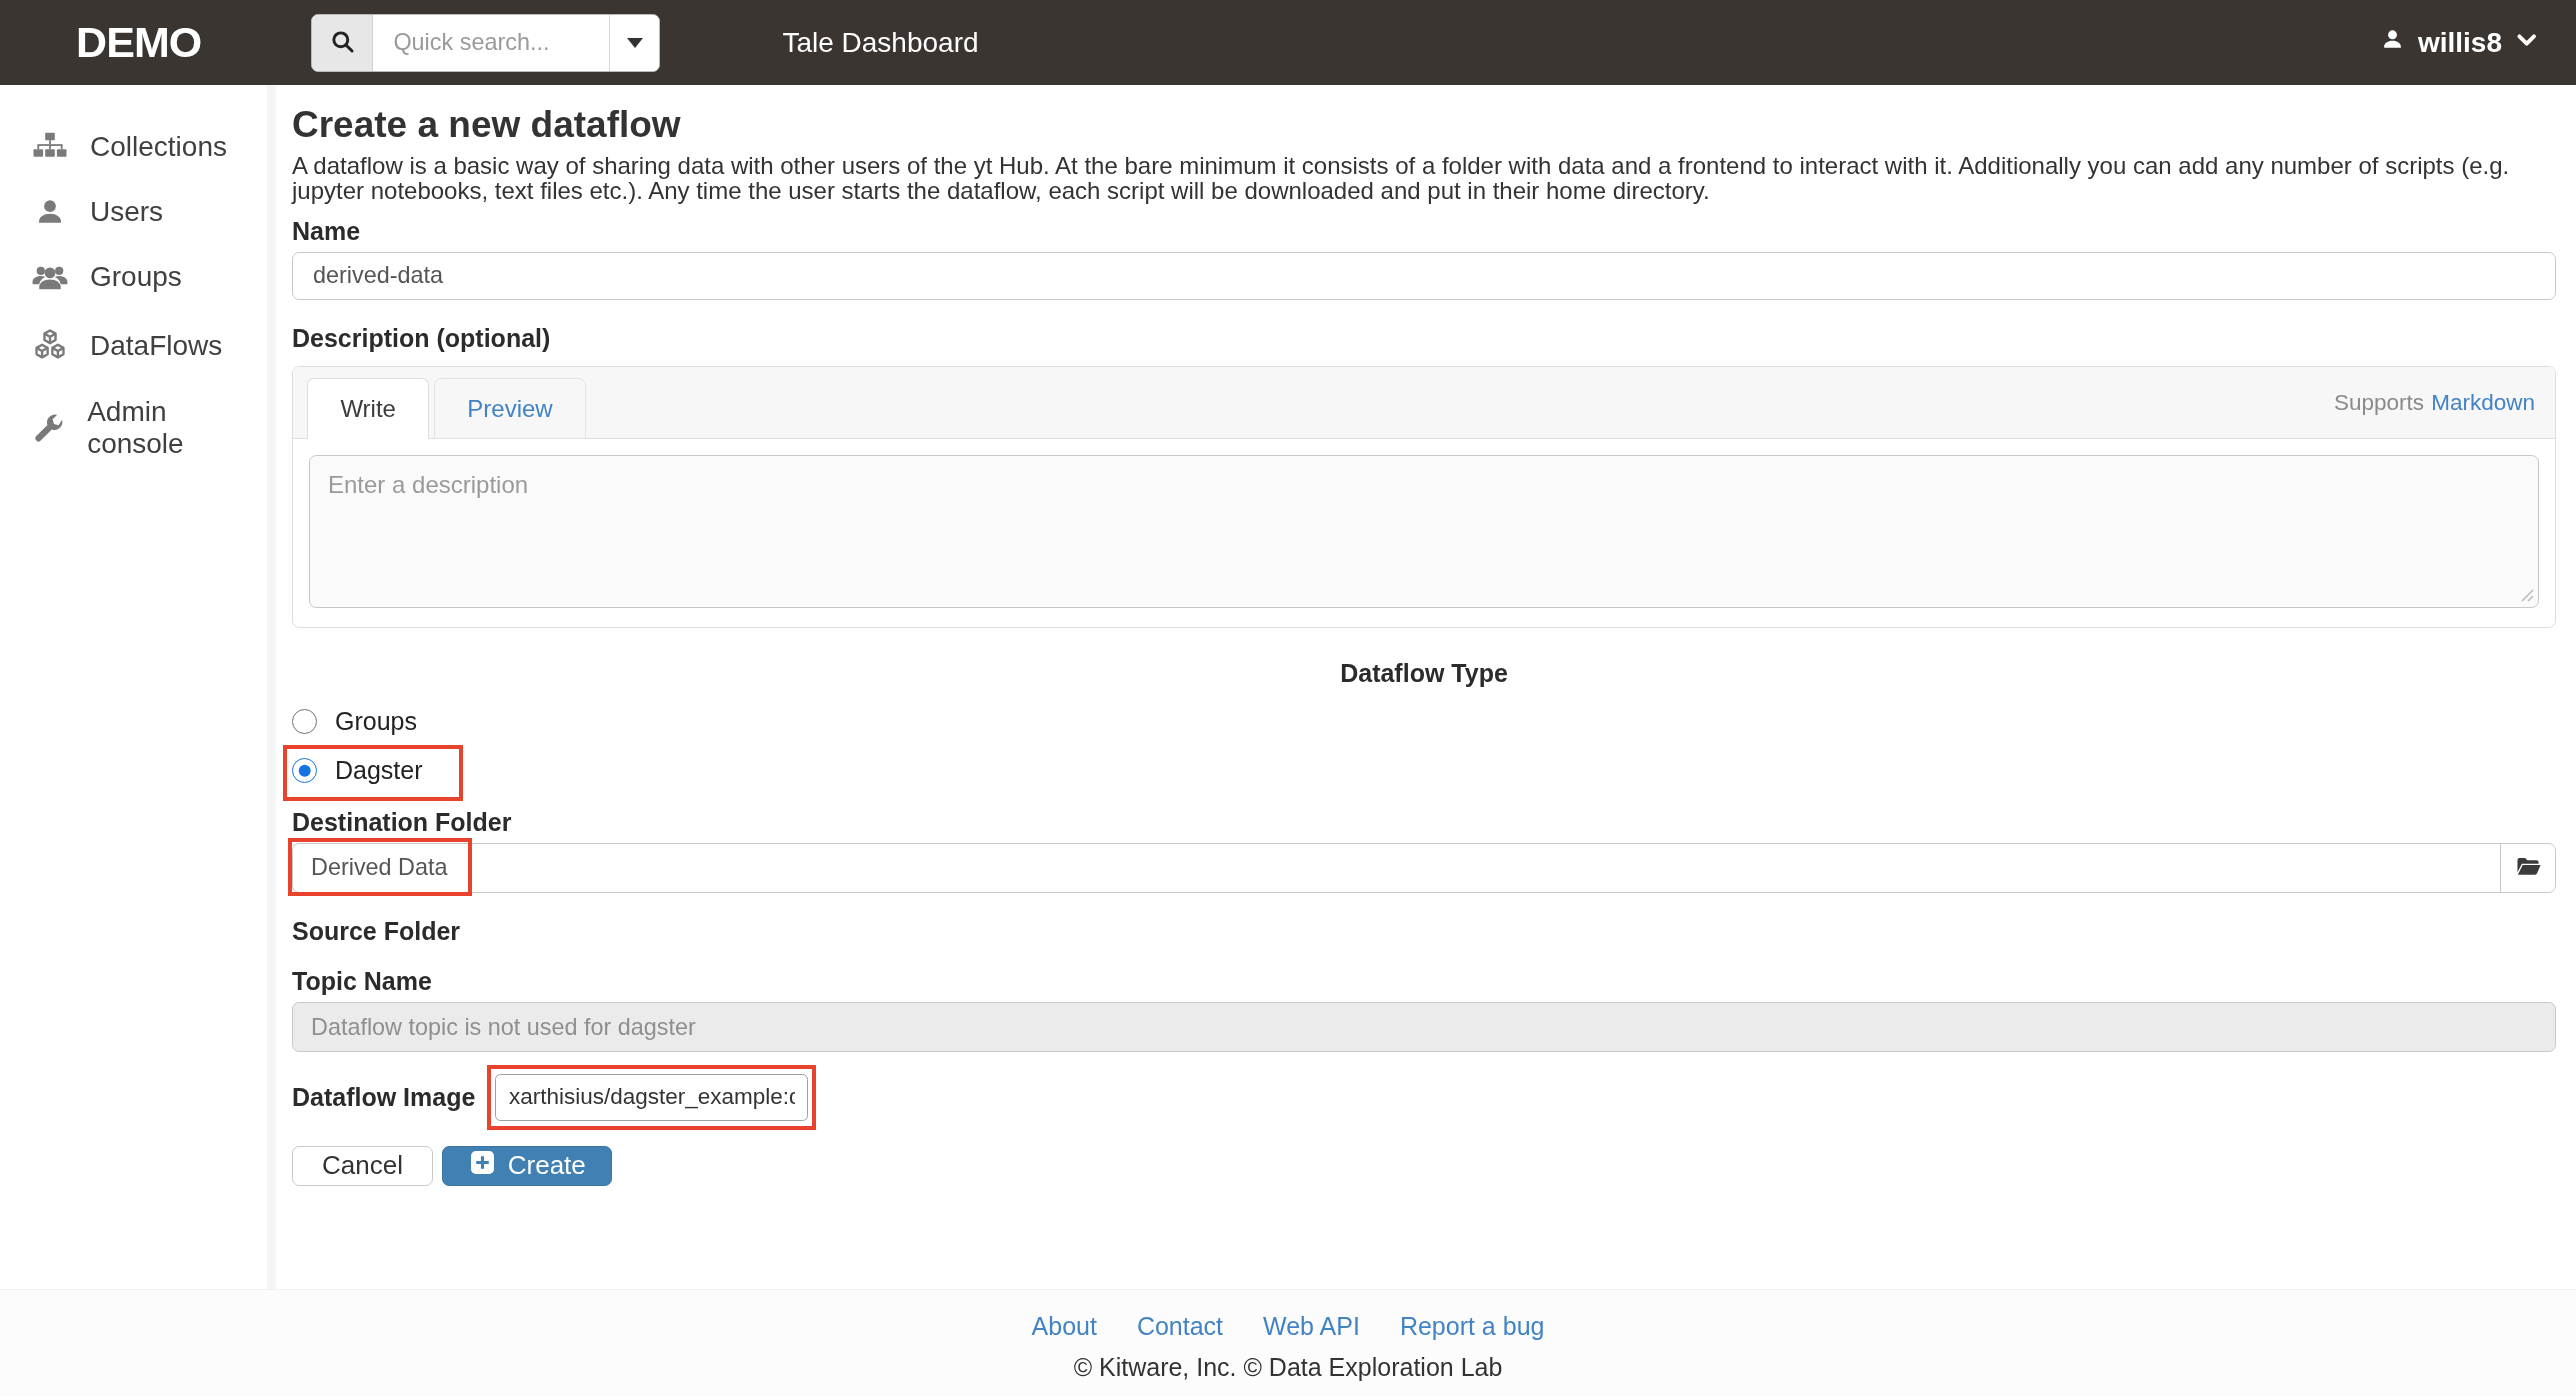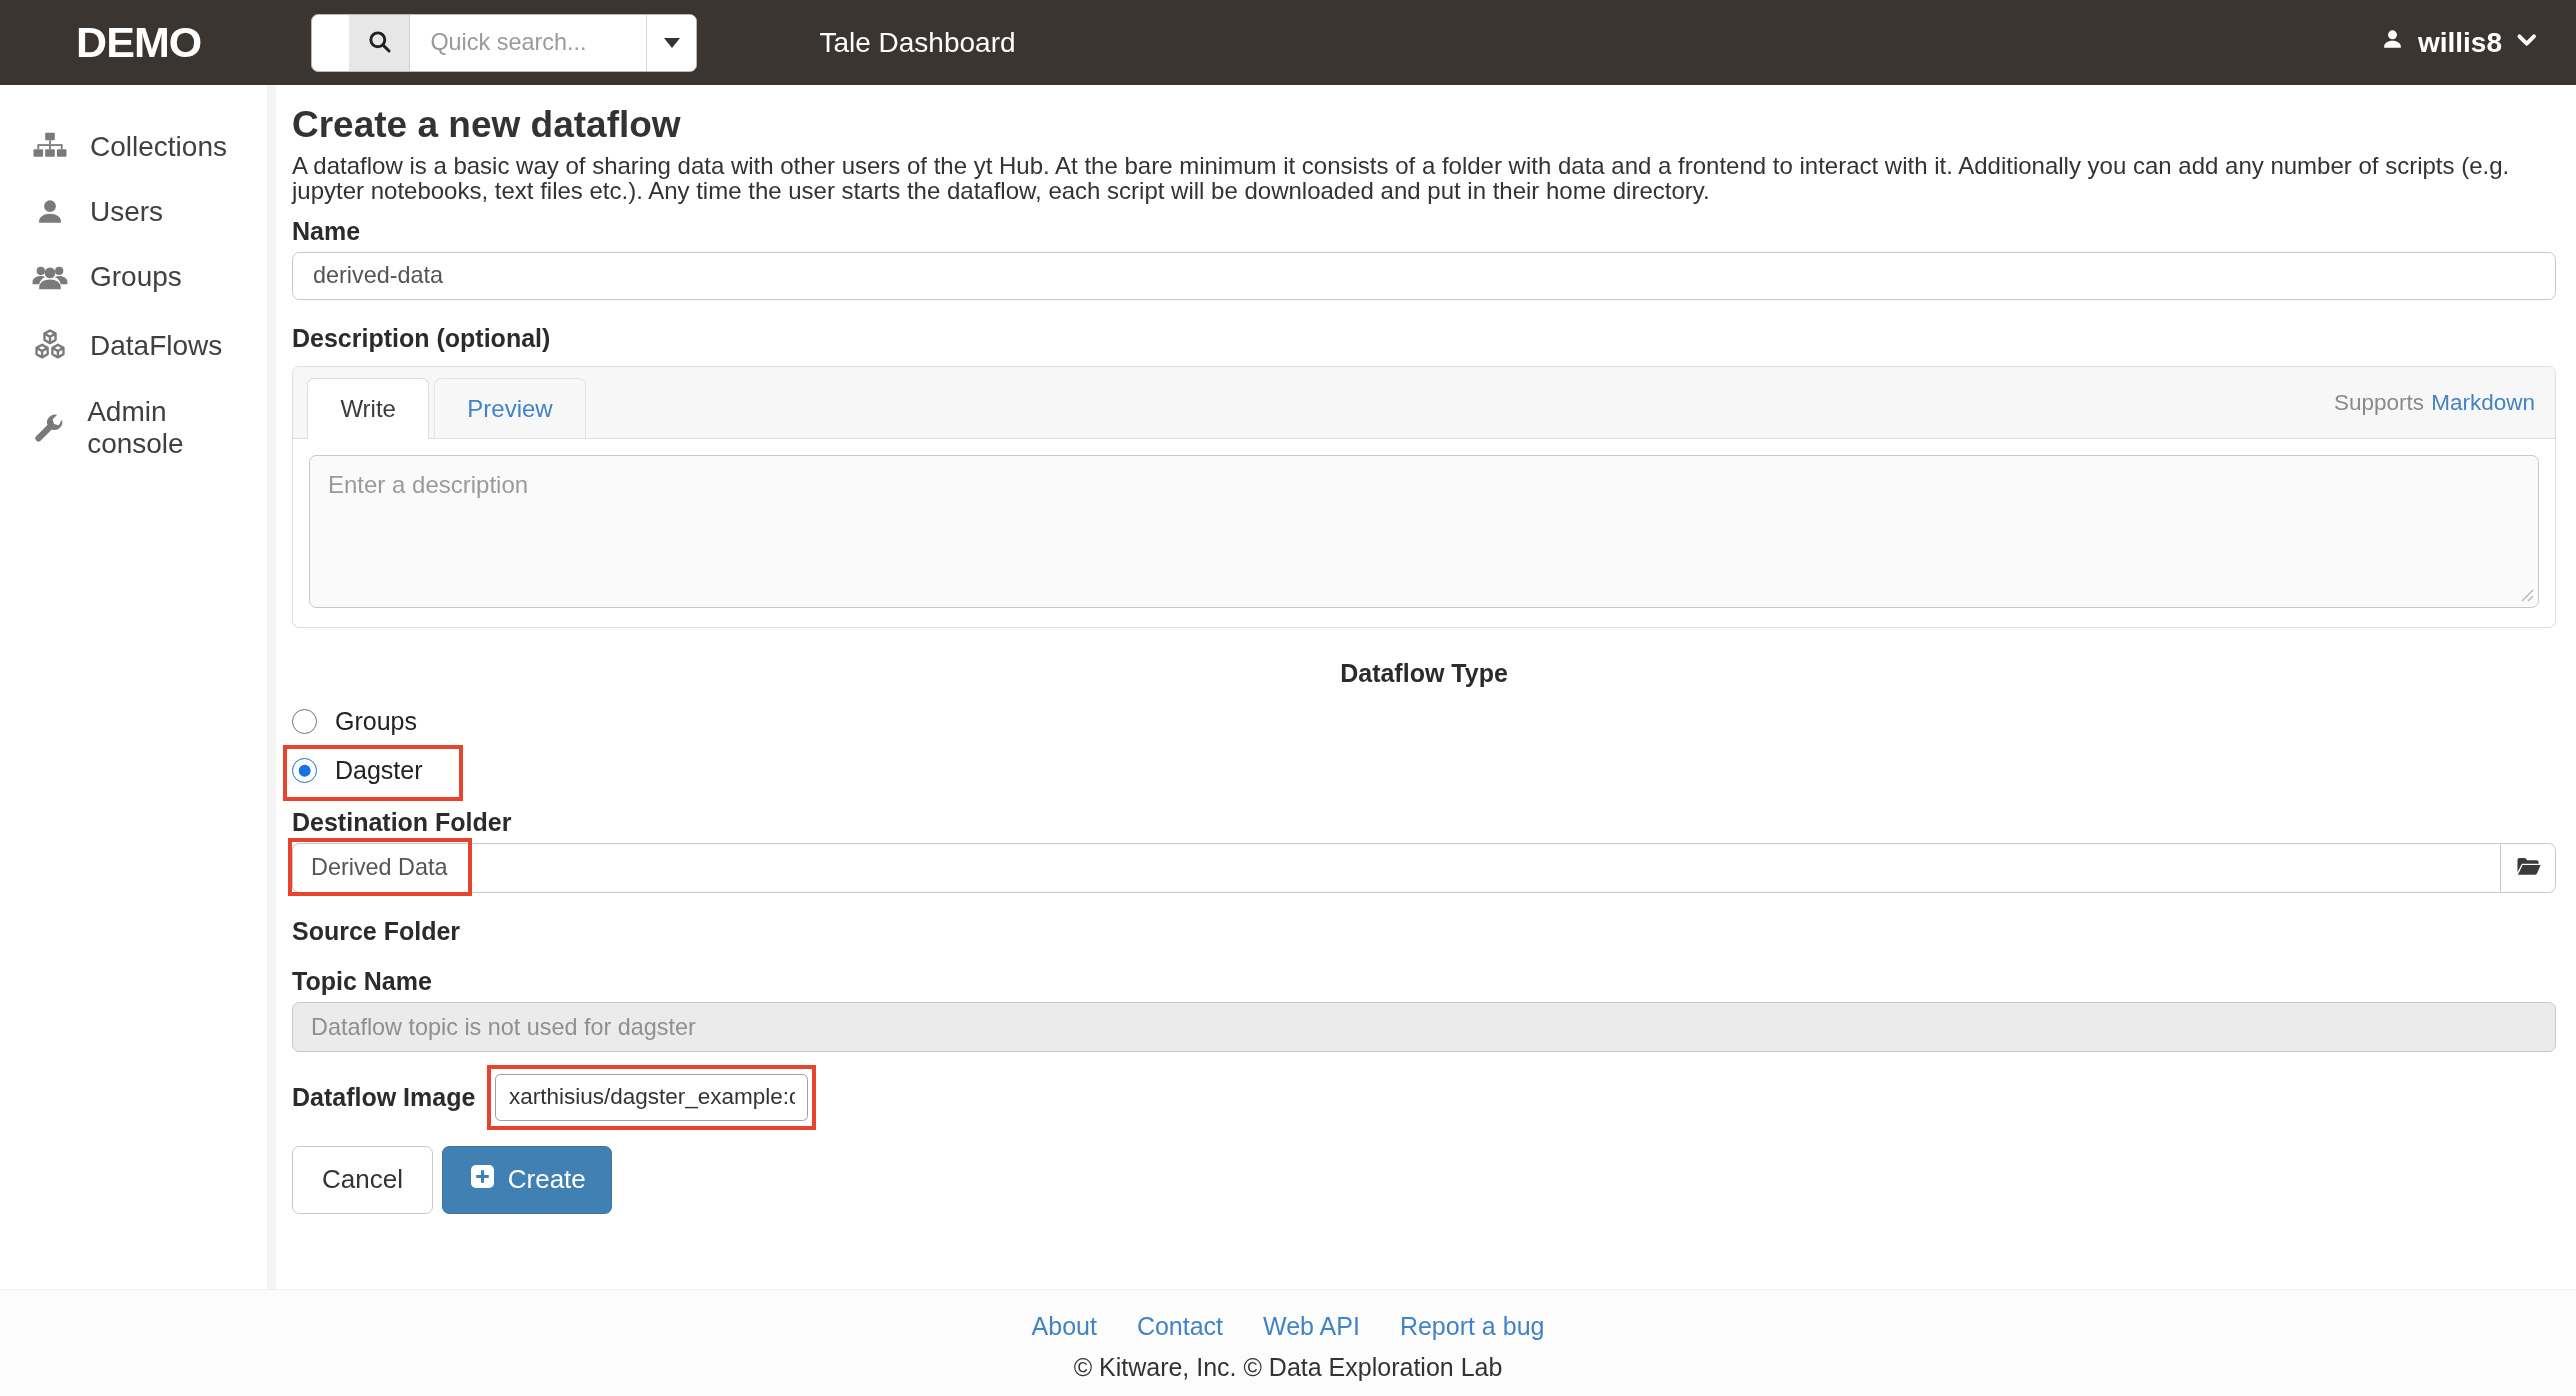--- a/index.html
+++ b/index.html
@@ -14,21 +14,21 @@
   .navbar {
     height:85px; flex:0 0 85px; background:#3a3531;
     display:flex; align-items:center;
   }
   .logo {
     margin-left:76px; color:#fff; font-size:43px; font-weight:800;
     letter-spacing:-0.9px; cursor:pointer;
   }
   .search-group {
     margin-left:110px; display:flex; align-items:stretch; height:58px;
-    border-radius:7.2px; overflow:hidden; border:0.9px solid #b9b9b9; background:#fff;padding-left:37px;
+    border-radius:7.2px; overflow:hidden; border:0.9px solid #b9b9b9; background:#fff;
   }
   .search-btn {
     width:61px; background:#e7e7e7; border:none; border-right:0.9px solid #cfcfcf;
     display:flex; align-items:center; justify-content:center; cursor:pointer;
   }
   .search-input {
     width:236px; border:none; outline:none; font-size:23.4px; padding:0 20px;
     font-family:"Liberation Sans", sans-serif; color:#333;
   }
   .search-input::placeholder { color:#9a9a9a; }
@@ -138,21 +138,21 @@
   .image-row .field-label { margin-top:0; }
   .img-input-wrap { position:relative; display:inline-block; }
   .img-input {
     width:313px; height:47px; border:0.9px solid #9f9f9f; border-radius:5.4px;
     font-size:22.5px; color:#333; padding:0 12.6px; outline:none;
     font-family:"Liberation Sans", sans-serif; background:#fff;
   }
   
   .actions { margin-top:25px; display:flex; align-items:center; gap:9px; }
   .btn {
-    height:68px; border-radius:7.2px; font-size:26px; cursor:pointer;
+    height:40px; border-radius:7.2px; font-size:26px; cursor:pointer;
     display:inline-flex; align-items:center; justify-content:center;
     font-family:"Liberation Sans", sans-serif;
   }
   .btn-cancel { background:#fff; border:0.9px solid #c8c8c8; color:#333; padding:0 29px; }
   .btn-create { background:#4180b3; border:0.9px solid #3a74a3; color:#fff; padding:0 25px; gap:10.8px; }
   
   .footer {
     flex:0 0 108px; background:#fcfcfc; border-top:0.9px solid #f0f0f0;
     display:flex; flex-direction:column; align-items:center; padding-top:21.6px;
   }

